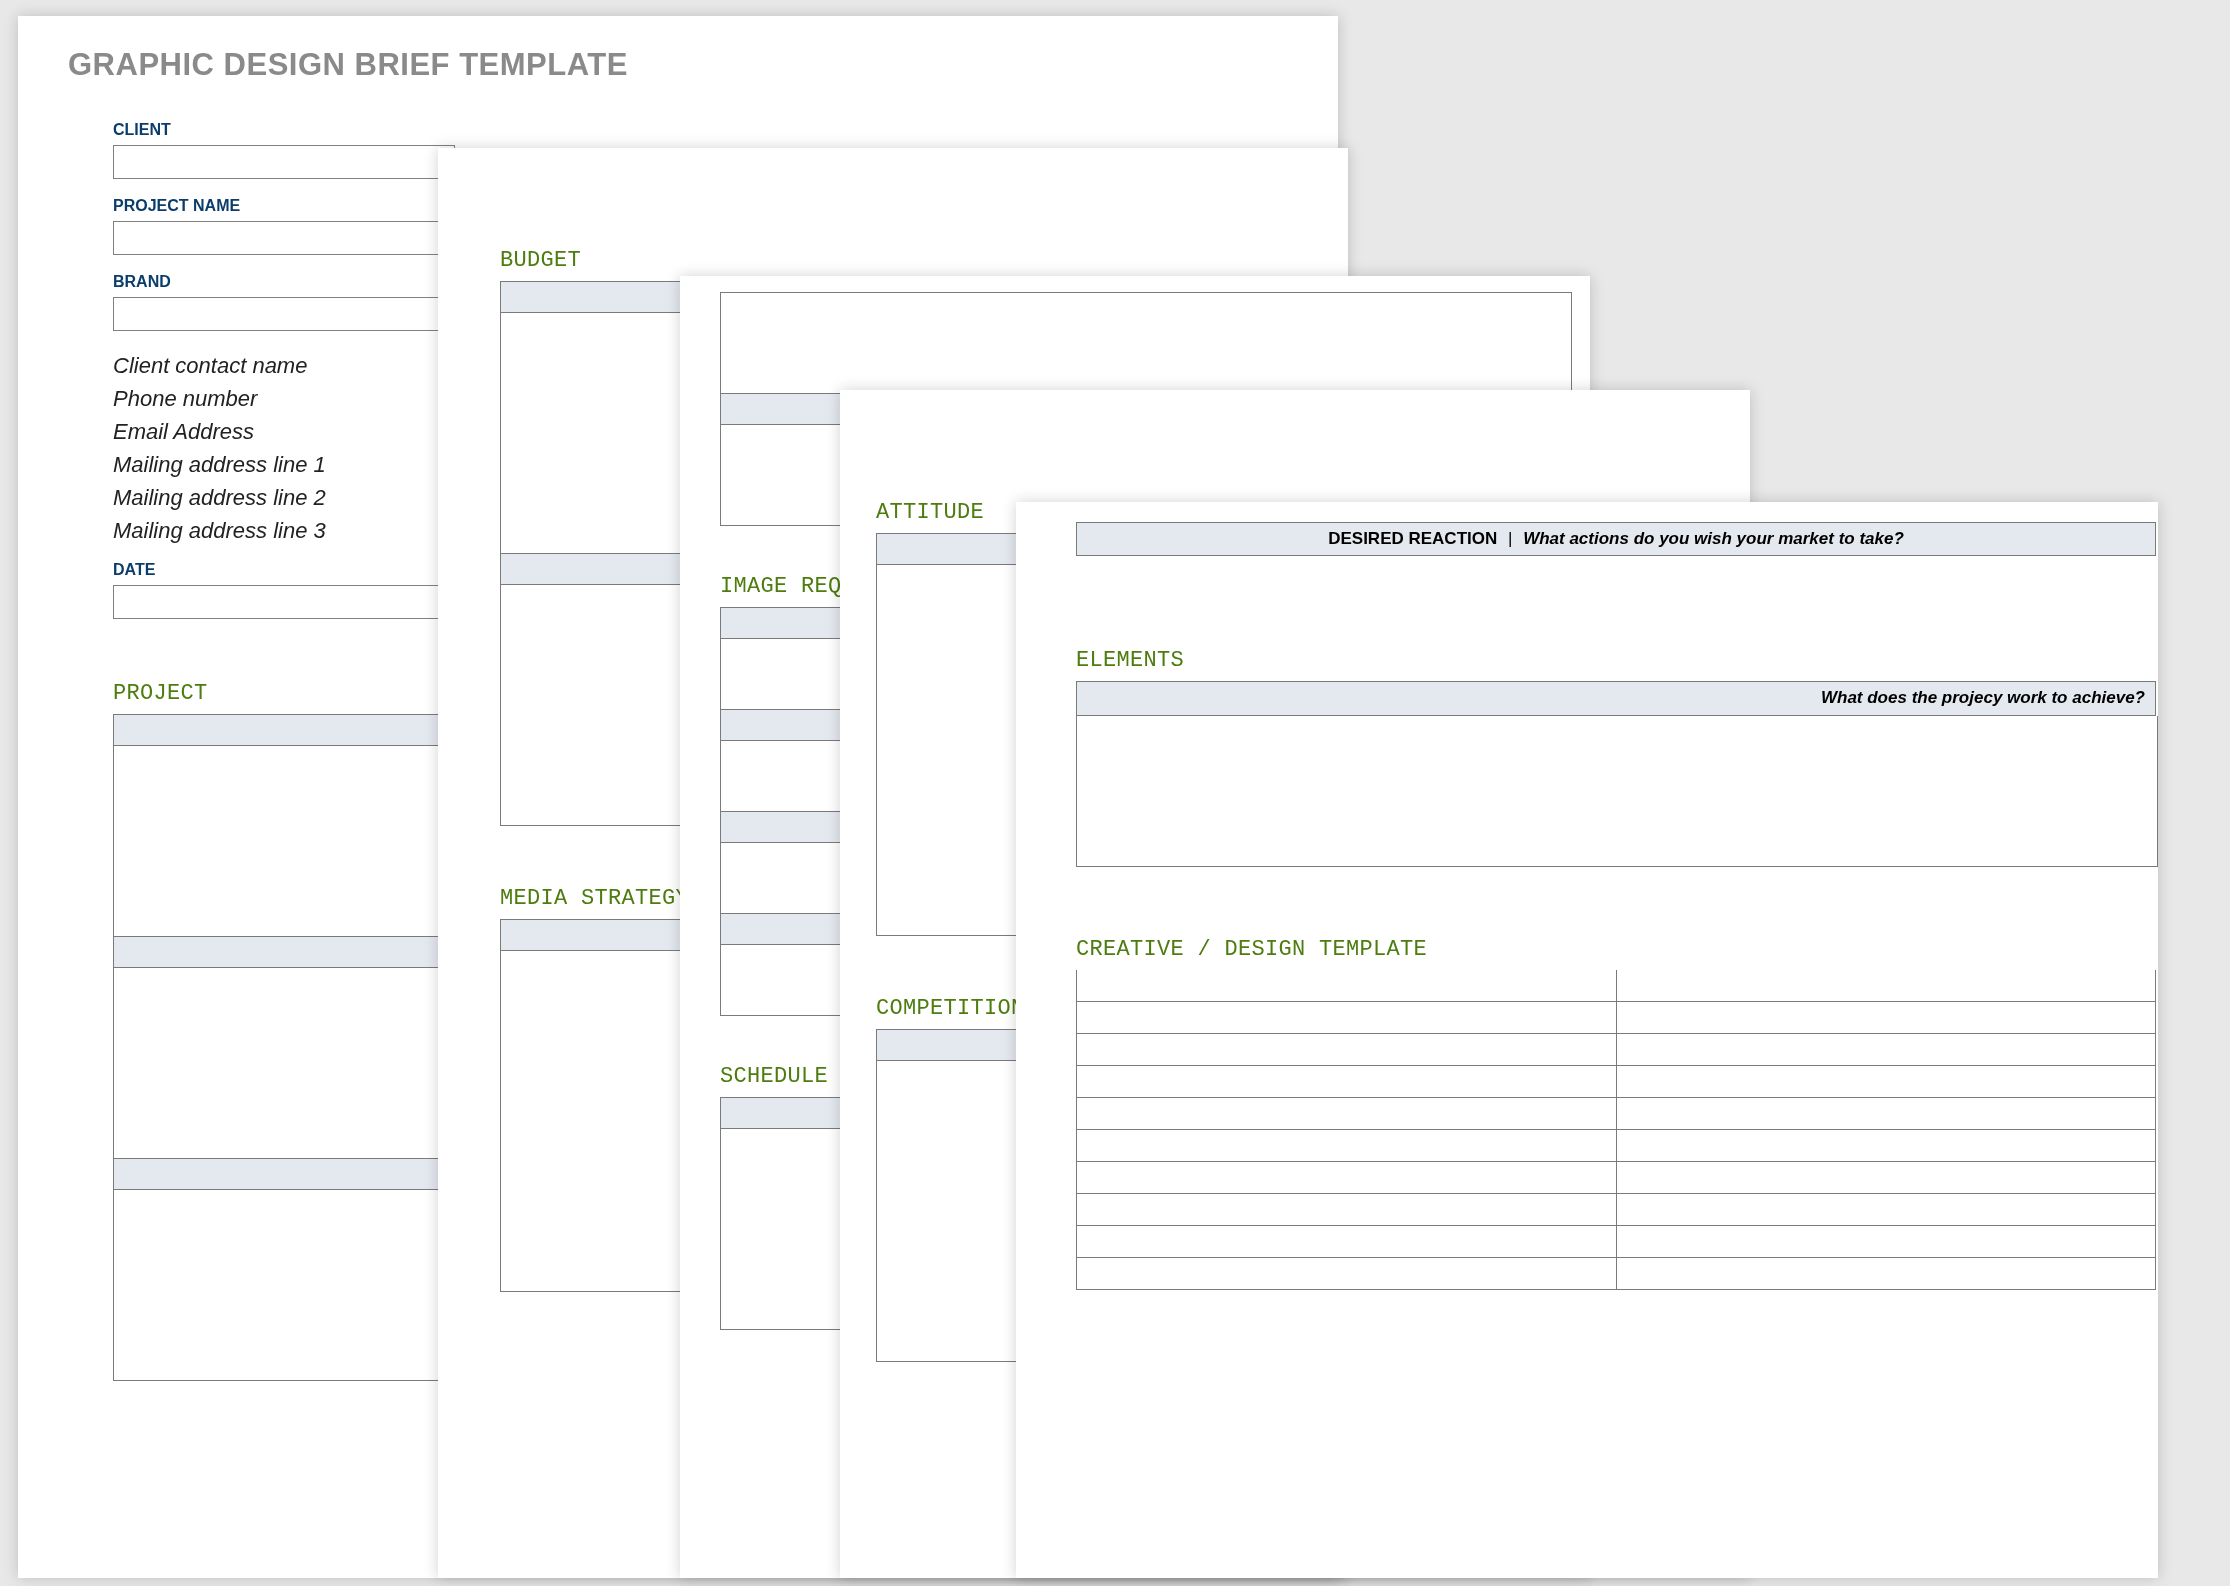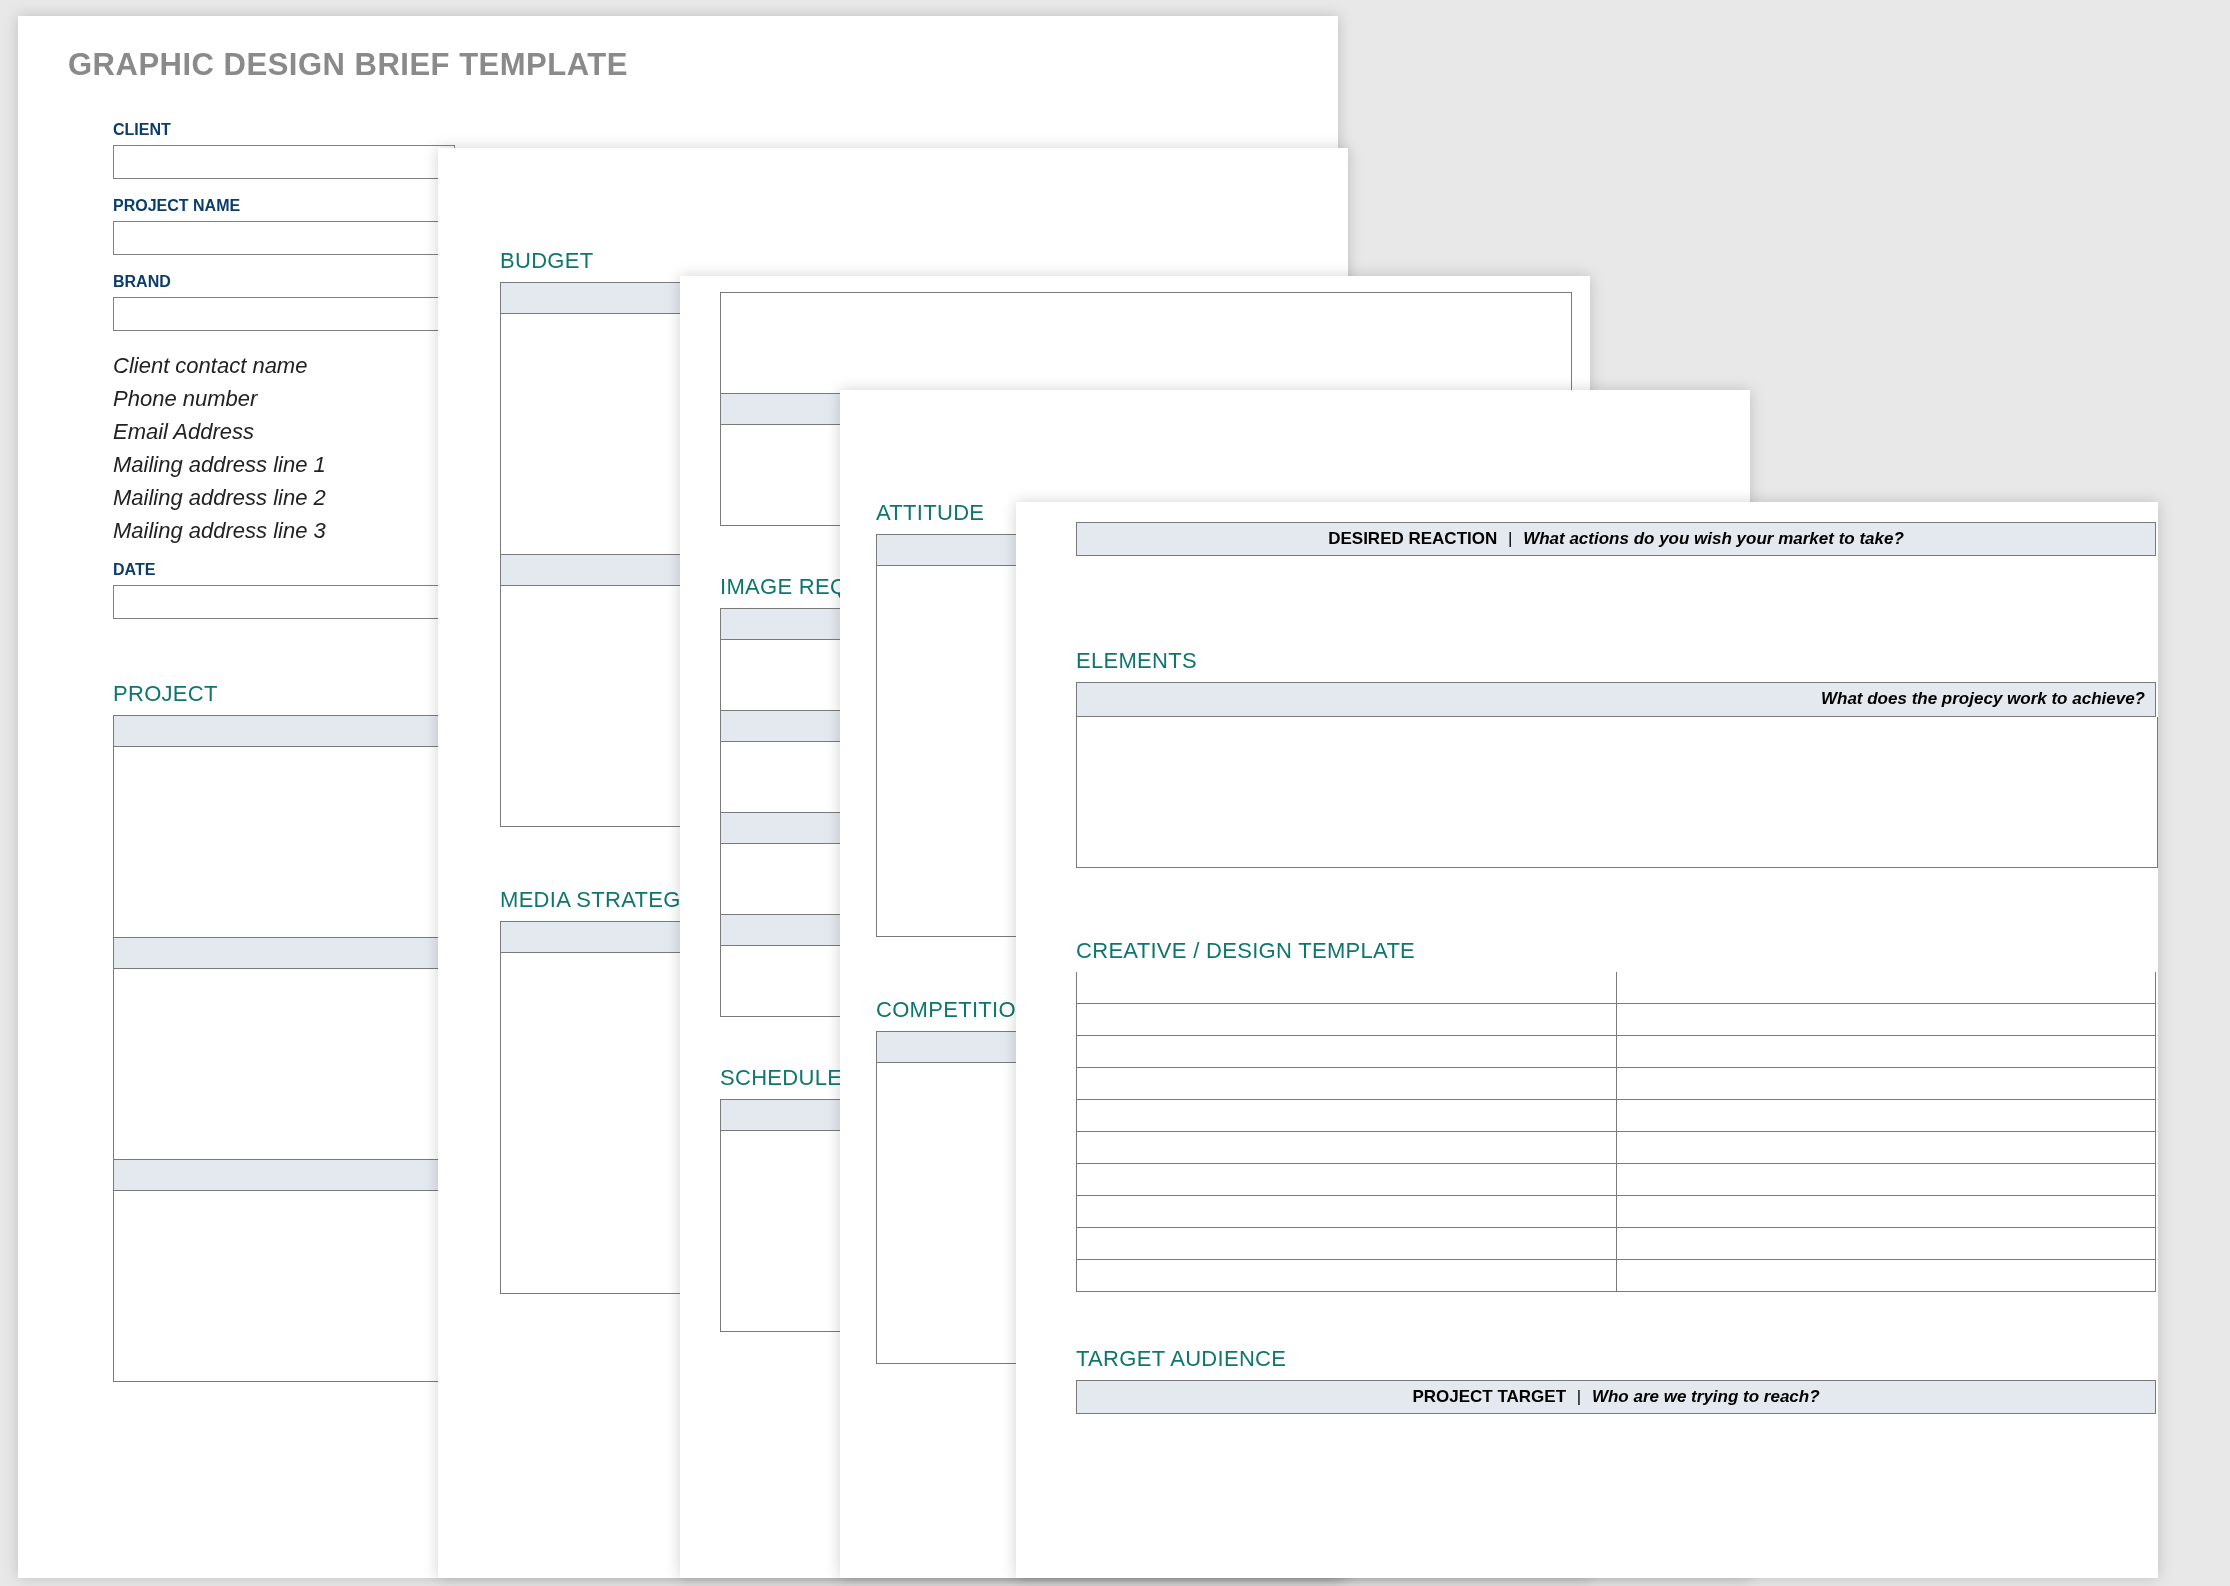--- a/index.html
+++ b/index.html
@@ -47,24 +47,25 @@
   .left-col{margin-left:95px;}
   .contact-block{
     color:#222;
     font-size:22px;
     font-style:italic;
     line-height:1.5;
     margin-top:4px;
   }
 
   .sec-heading{
-    color:#0f766e;
+    color:#4d7c0f;
     font-size:22px;
     letter-spacing:0.3px;
     margin-bottom:8px;
+    font-family:Liberation Mono, monospace;
   }
   .blue-bar{
     background:#e4e8ef;
     border:1px solid #7a7a7a;
     height:30px;
   }
   .white-box{
     border:1px solid #7a7a7a;
     border-top:none;
     background:#fff;
@@ -302,21 +303,13 @@
       <tr>
             <td></td>
             <td></td>
           </tr>
     </tbody>
       </table>
   </div>
 
   <div style="height:54px;"></div>
 
-  <div class="p5-group">
-    <div class="sec-heading">TARGET AUDIENCE</div>
-    <div class="p5-bar">
-      <span class="lead">PROJECT TARGET</span>
-      <span class="sep">|</span>
-      <span class="desc">Who are we trying to reach?</span>
-    </div>
-  </div>
 </div>
 
 </body></html>

